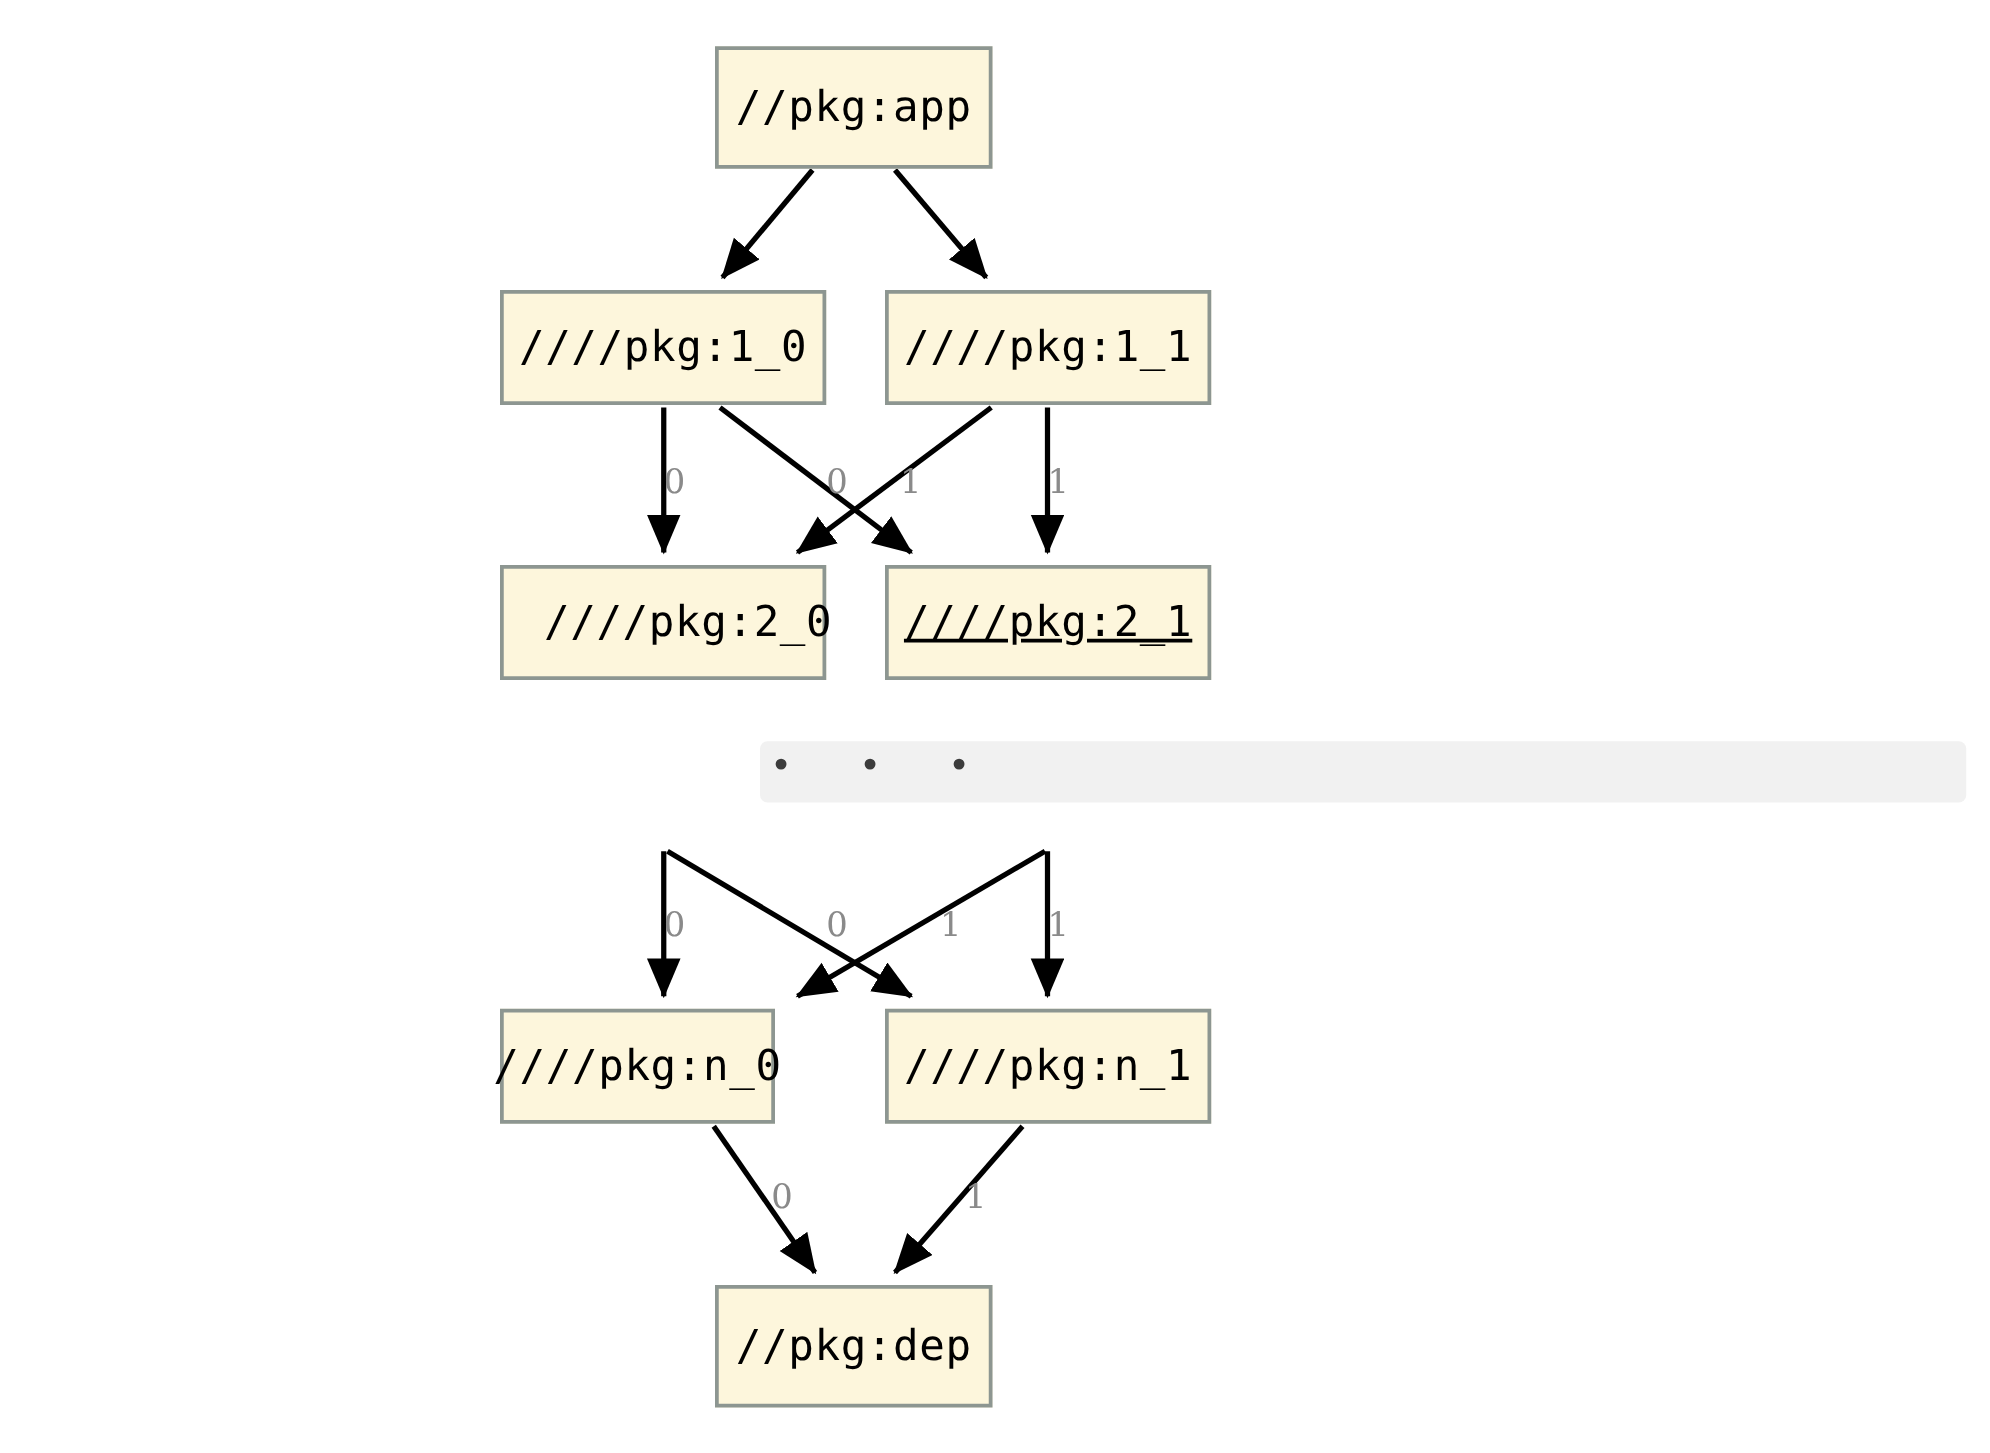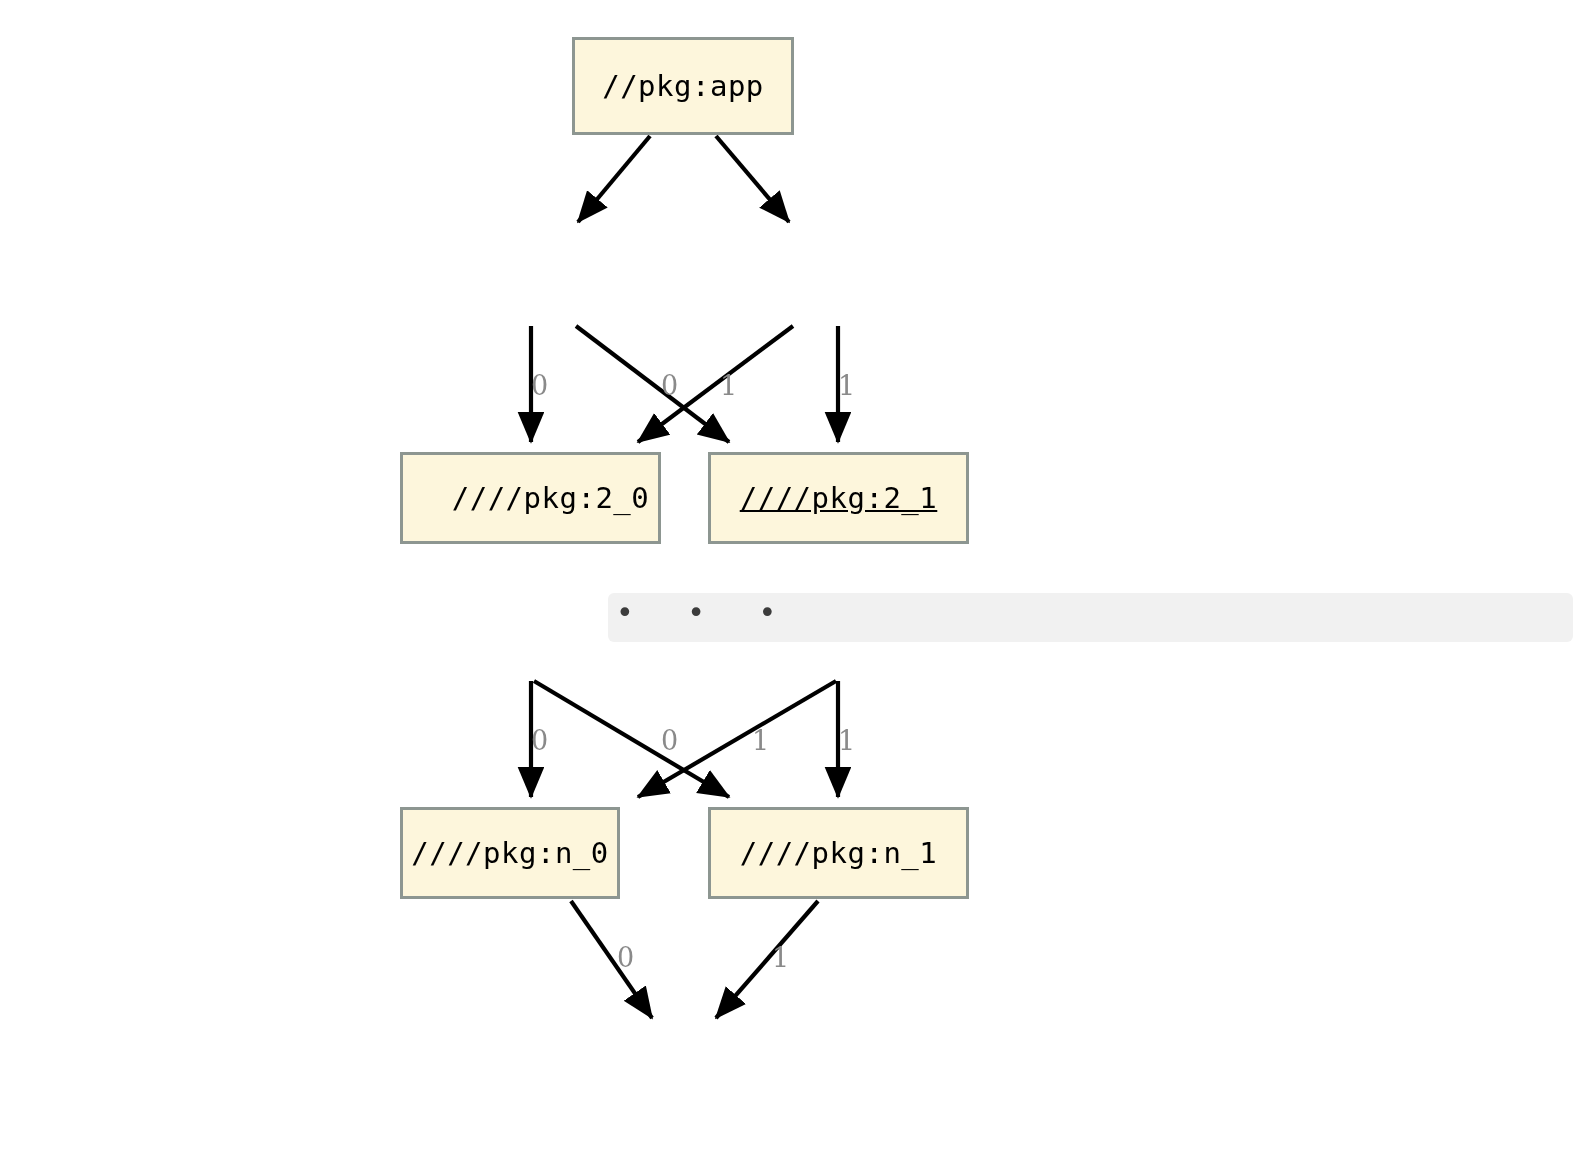--- a/index.html
+++ b/index.html
@@ -28,21 +28,21 @@
   .node-box {
     position: absolute;
     box-sizing: border-box;
     background: #fdf6dc;
     border: 3px solid #8d9691;
     display: flex;
     align-items: center;
     justify-content: center;
     color: #000000;
     font-family: "DejaVu Sans Mono", "Liberation Mono", monospace;
-    font-size: 29px;
+    font-size: 34px;
     letter-spacing: 0.5px;
     white-space: nowrap;
     user-select: none;
   }
   .edge-label {
     position: absolute;
     color: #8a8a8a;
     font-family: "DejaVu Serif", "Liberation Serif", serif;
     font-size: 27px;
     line-height: 1;
@@ -101,38 +101,47 @@
       <path d="M 571,901 L 652,1018"></path>
 
       <path d="M 818,901 L 716,1018"></path>
     </g>
   </svg>
 
   <div class="node-box" style="left:572px; top:37px; width:222px; height:98px;">
     <span>//pkg:app</span>
   </div>
 
+  <div class="node-box" style="left:400px; top:232px; width:261px; height:92px;">
+    <span>////pkg:1_0</span>
+  </div>
 
+  <div class="node-box" style="left:708px; top:232px; width:261px; height:92px;">
+    <span>////pkg:1_1</span>
+  </div>
 
   <div class="node-box" style="left:400px; top:452px; width:261px; height:92px;padding-left:40px;">
     <span>////pkg:2_0</span>
   </div>
 
   <div class="node-box" style="left:708px; top:452px; width:261px; height:92px;text-decoration:underline;">
     <span>////pkg:2_1</span>
   </div>
 
   <div class="node-box" style="left:400px; top:807px; width:220px; height:92px;">
     <span>////pkg:n_0</span>
   </div>
 
   <div class="node-box" style="left:708px; top:807px; width:261px; height:92px;justify-content:center;">
     <span>////pkg:n_1</span>
   </div>
 
+  <div class="node-box" style="left:572px; top:1028px; width:222px; height:98px;">
+    <span>//pkg:dep</span>
+  </div>
 
   <div class="edge-label" style="left:531px; top:372px;">0</div>
   <div class="edge-label" style="left:661px; top:372px;">0</div>
   <div class="edge-label" style="left:720px; top:372px;">1</div>
   <div class="edge-label" style="left:838px; top:372px;">1</div>
 
   <div class="edge-label" style="left:531px; top:727px;">0</div>
   <div class="edge-label" style="left:661px; top:727px;">0</div>
   <div class="edge-label" style="left:752px; top:727px;">1</div>
   <div class="edge-label" style="left:838px; top:727px;">1</div>

